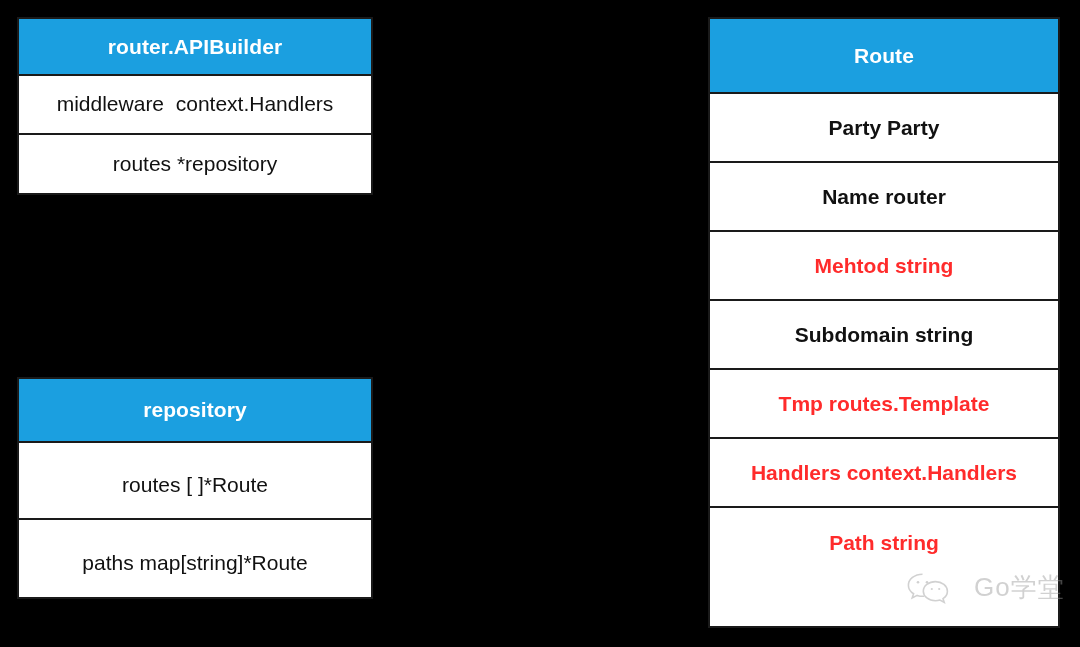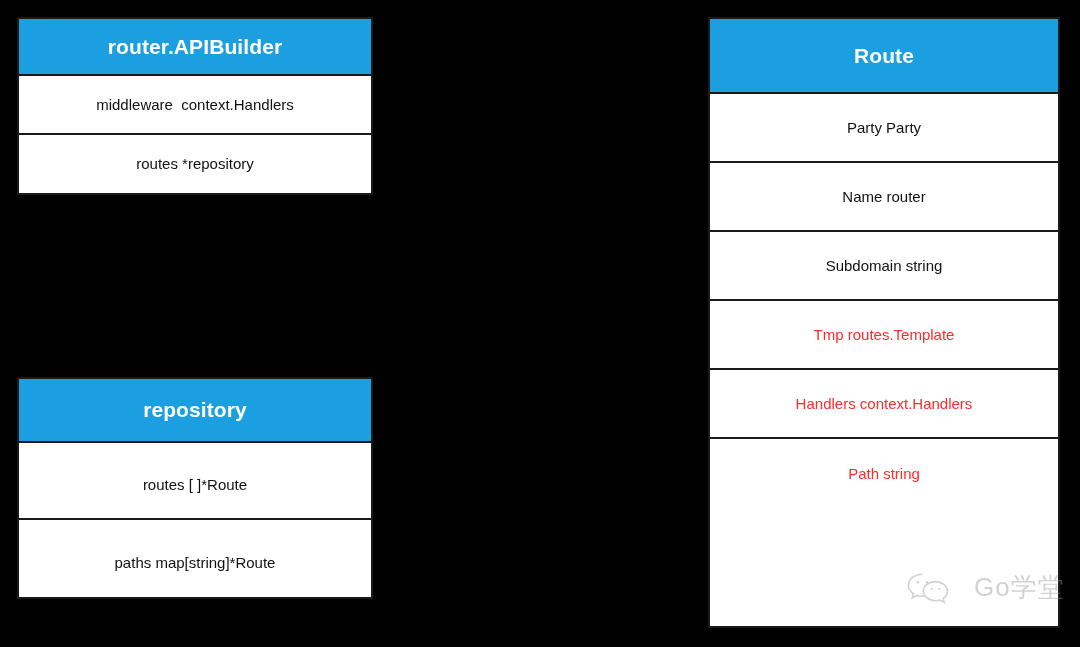--- a/index.html
+++ b/index.html
@@ -35,21 +35,21 @@
     display: flex;
     align-items: center;
     justify-content: center;
     box-sizing: border-box;
     border-bottom: 2px solid #1a1a1a;
     letter-spacing: 0.1px;
   }
   .uml-row {
     background: #ffffff;
     color: #111111;
-    font-size: 15px;
+    font-size: 21px;
     display: flex;
     align-items: center;
     justify-content: center;
     box-sizing: border-box;
     border-bottom: 2px solid #1a1a1a;
     white-space: pre;
   }
   .uml-row:last-child {
     border-bottom: none;
   }
@@ -79,21 +79,21 @@
   #box-repository .uml-row { height: 75px; }
 
   
   #box-route {
     left: 708px;
     top: 17px;
     width: 352px;
     height: 611px;
   }
   #box-route .uml-header { height: 75px; }
-  #box-route .uml-row { height: 69px; }
+  #box-route .uml-row { height: 69px; font-weight: bold; }
 
   
   .watermark {
     position: absolute;
     left: 906px;
     top: 570px;
     display: flex;
     align-items: center;
     gap: 24px;
     opacity: 0.45;
@@ -121,20 +121,21 @@
   <div class="uml-box" id="box-repository">
     <div class="uml-header">repository</div>
     <div class="uml-row">routes [ ]*Route</div>
     <div class="uml-row">paths map[string]*Route</div>
   </div>
 
   <div class="uml-box" id="box-route">
     <div class="uml-header">Route</div>
     <div class="uml-row">Party Party</div>
     <div class="uml-row">Name router</div>
+    <div class="uml-row accent">Mehtod string</div>
     <div class="uml-row">Subdomain string</div>
     <div class="uml-row accent">Tmp routes.Template</div>
     <div class="uml-row accent">Handlers context.Handlers</div>
     <div class="uml-row accent">Path string</div>
   </div>
 
   <div class="watermark">
     <span>
       <svg class="wm-logo" width="44" height="34" viewBox="0 0 44 34" fill="none" stroke="#9a9a9a" stroke-width="1.6">
         <path d="M16.5 3.2C8.6 3.2 2.4 8.2 2.4 14.2c0 3.4 2 6.5 5.2 8.5l-1.4 4.3 5-2.6c1.9.6 3.4.9 5.3.9.5 0 1 0 1.5-.1"></path>

